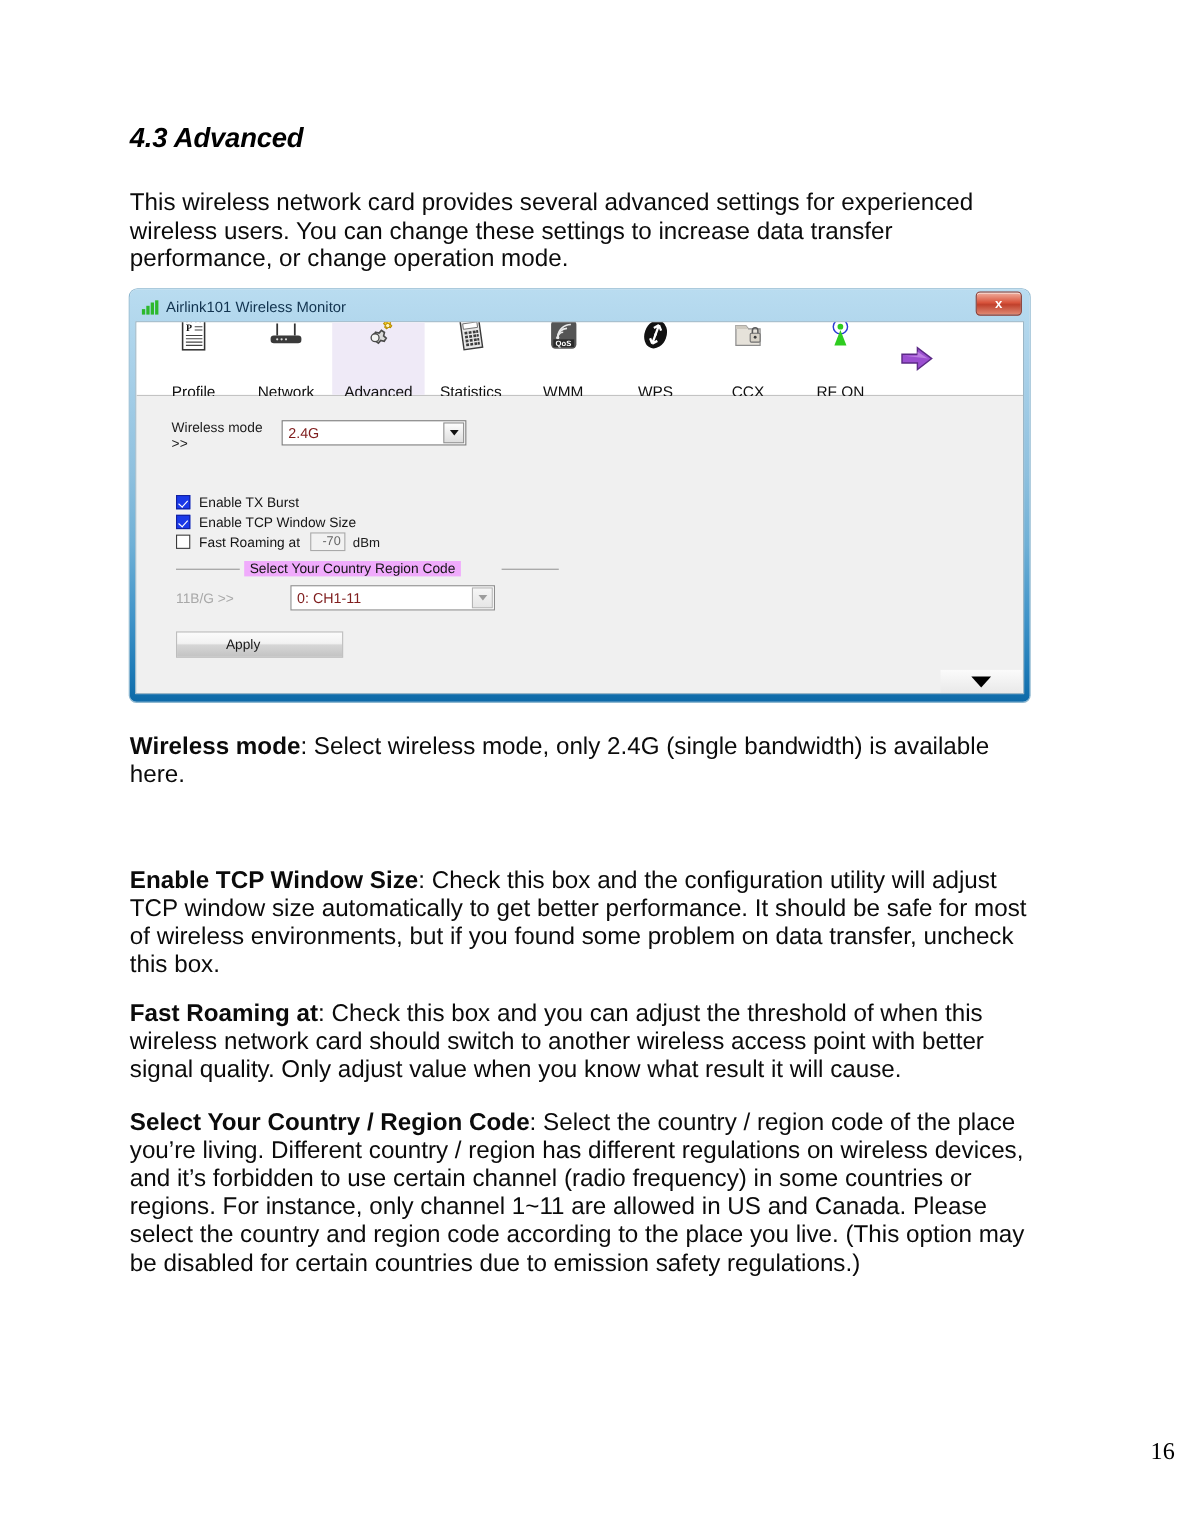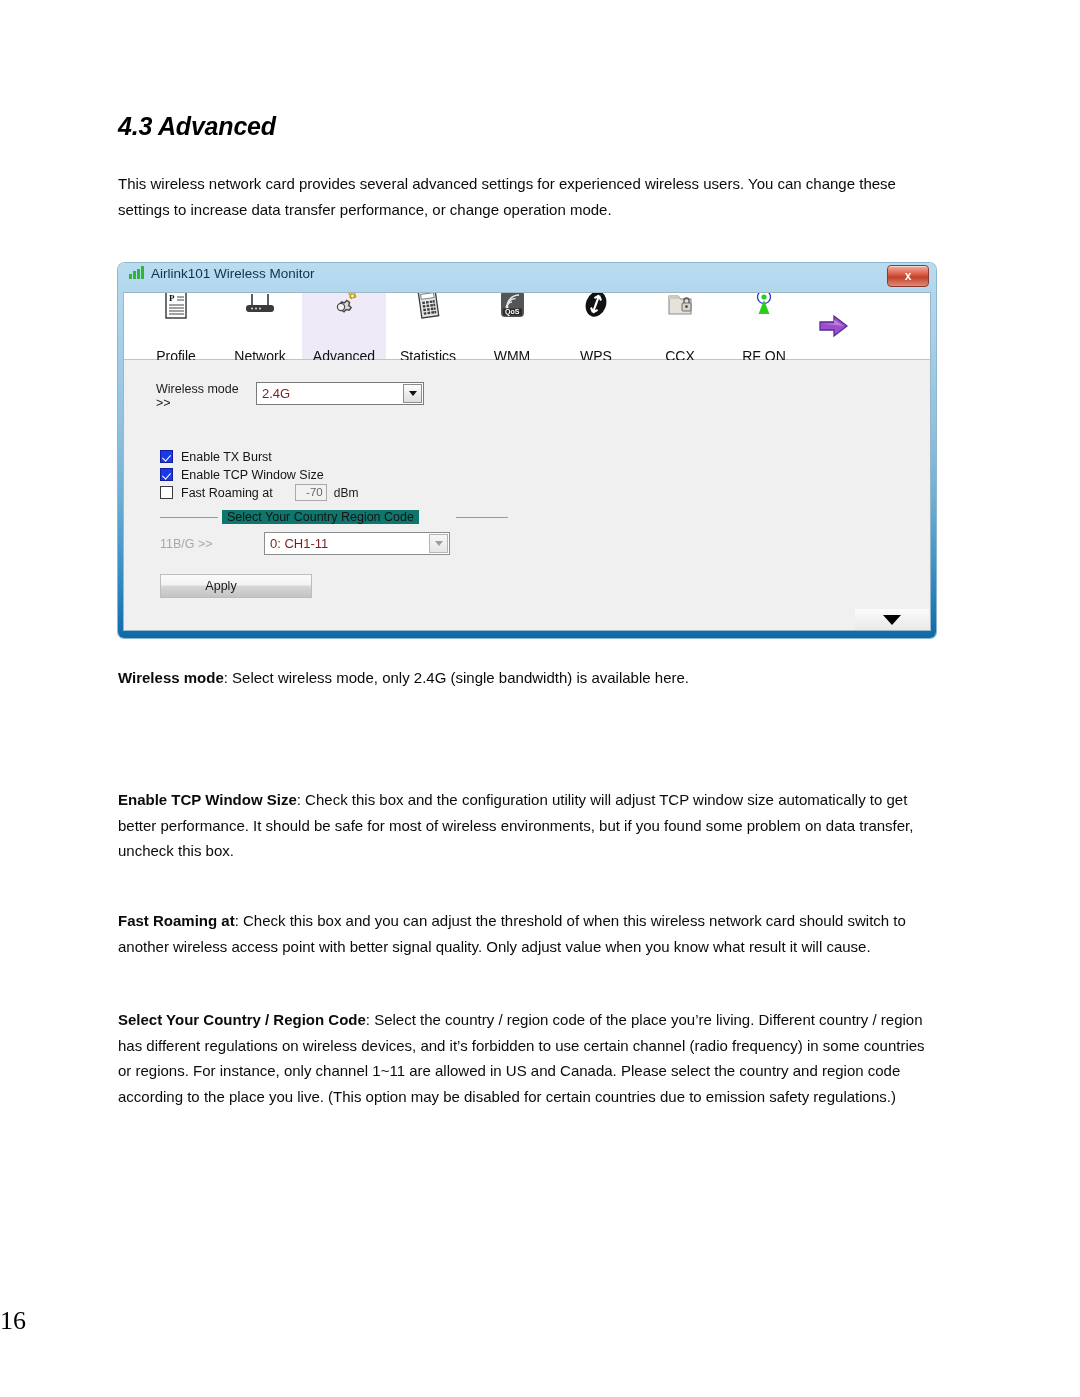--- a/index.html
+++ b/index.html
@@ -31,42 +31,42 @@
     font-size: 25px;
     font-weight: bold;
     font-style: italic;
     letter-spacing: -0.2px;
   }
 
   .para {
     position: absolute;
     left: 118px;
     width: 820px;
-    font-size: 15px;
+    font-size: 22px;
     line-height: 25.6px;
     color: #0b0b0b;
   }
   .para b { font-weight: bold; }
 
   #p-intro  { top: 171px; }
   #p-wmode  { top: 665px; }
   #p-txb    { top: 714px; }
   #p-tcp    { top: 787px; }
   #p-fast   { top: 908px; }
   #p-region { top: 1007px; }
   #p-apply  { top: 1155px; }
 
   .page-number {
     position: absolute;
     left: 0;
     top: 1306px;
     width: 1068px;
-    text-align: left;
+    text-align: right;
     font-family: "Liberation Serif", serif;
-    font-size: 26px;
+    font-size: 22px;
   }
 
   
   .app-window {
     position: absolute;
     left: 118px;
     top: 263px;
     width: 818px;
     height: 375px;
     box-sizing: border-box;
@@ -81,21 +81,21 @@
     position: relative;
     width: 100%;
     height: 100%;
     box-sizing: border-box;
   }
 
   .title-bar {
     position: relative;
     height: 26px;
     display: flex;
-    align-items: flex-start;
+    align-items: center;
     padding-left: 8px;
   }
   .title-logo {
     width: 15px;
     height: 13px;
     display: flex;
     align-items: flex-end;
     gap: 1.5px;
     margin-right: 7px;
   }
@@ -260,21 +260,21 @@
     transform: rotate(42deg);
   }
   .chk-label {
     font-size: 12.5px;
     color: #141414;
     white-space: nowrap;
   }
   .roam-input {
     width: 32px;
     height: 17px;
-    margin-left: 22px;
+    margin-left: 9px;
     background: #f2f2f2;
     border: 1px solid #a9a9a9;
     box-sizing: border-box;
     font-size: 11.5px;
     color: #666;
     text-align: right;
     padding-right: 3px;
     line-height: 15px;
   }
   .unit {
@@ -298,21 +298,21 @@
     background: #9a9a9a;
   }
   .gb-line.l { left: 0; width: 58px; }
   .gb-line.r { right: 0; width: 52px; }
   .gb-title {
     position: absolute;
     left: 62px;
     top: 0;
     font-size: 12.5px;
     color: #141414;
-    background: #0f766e;
+    background: #f0abfc;
     padding: 0 5px;
     white-space: nowrap;
   }
   .gb-row {
     position: absolute;
     left: 0;
     top: 22px;
     display: flex;
     align-items: center;
   }

